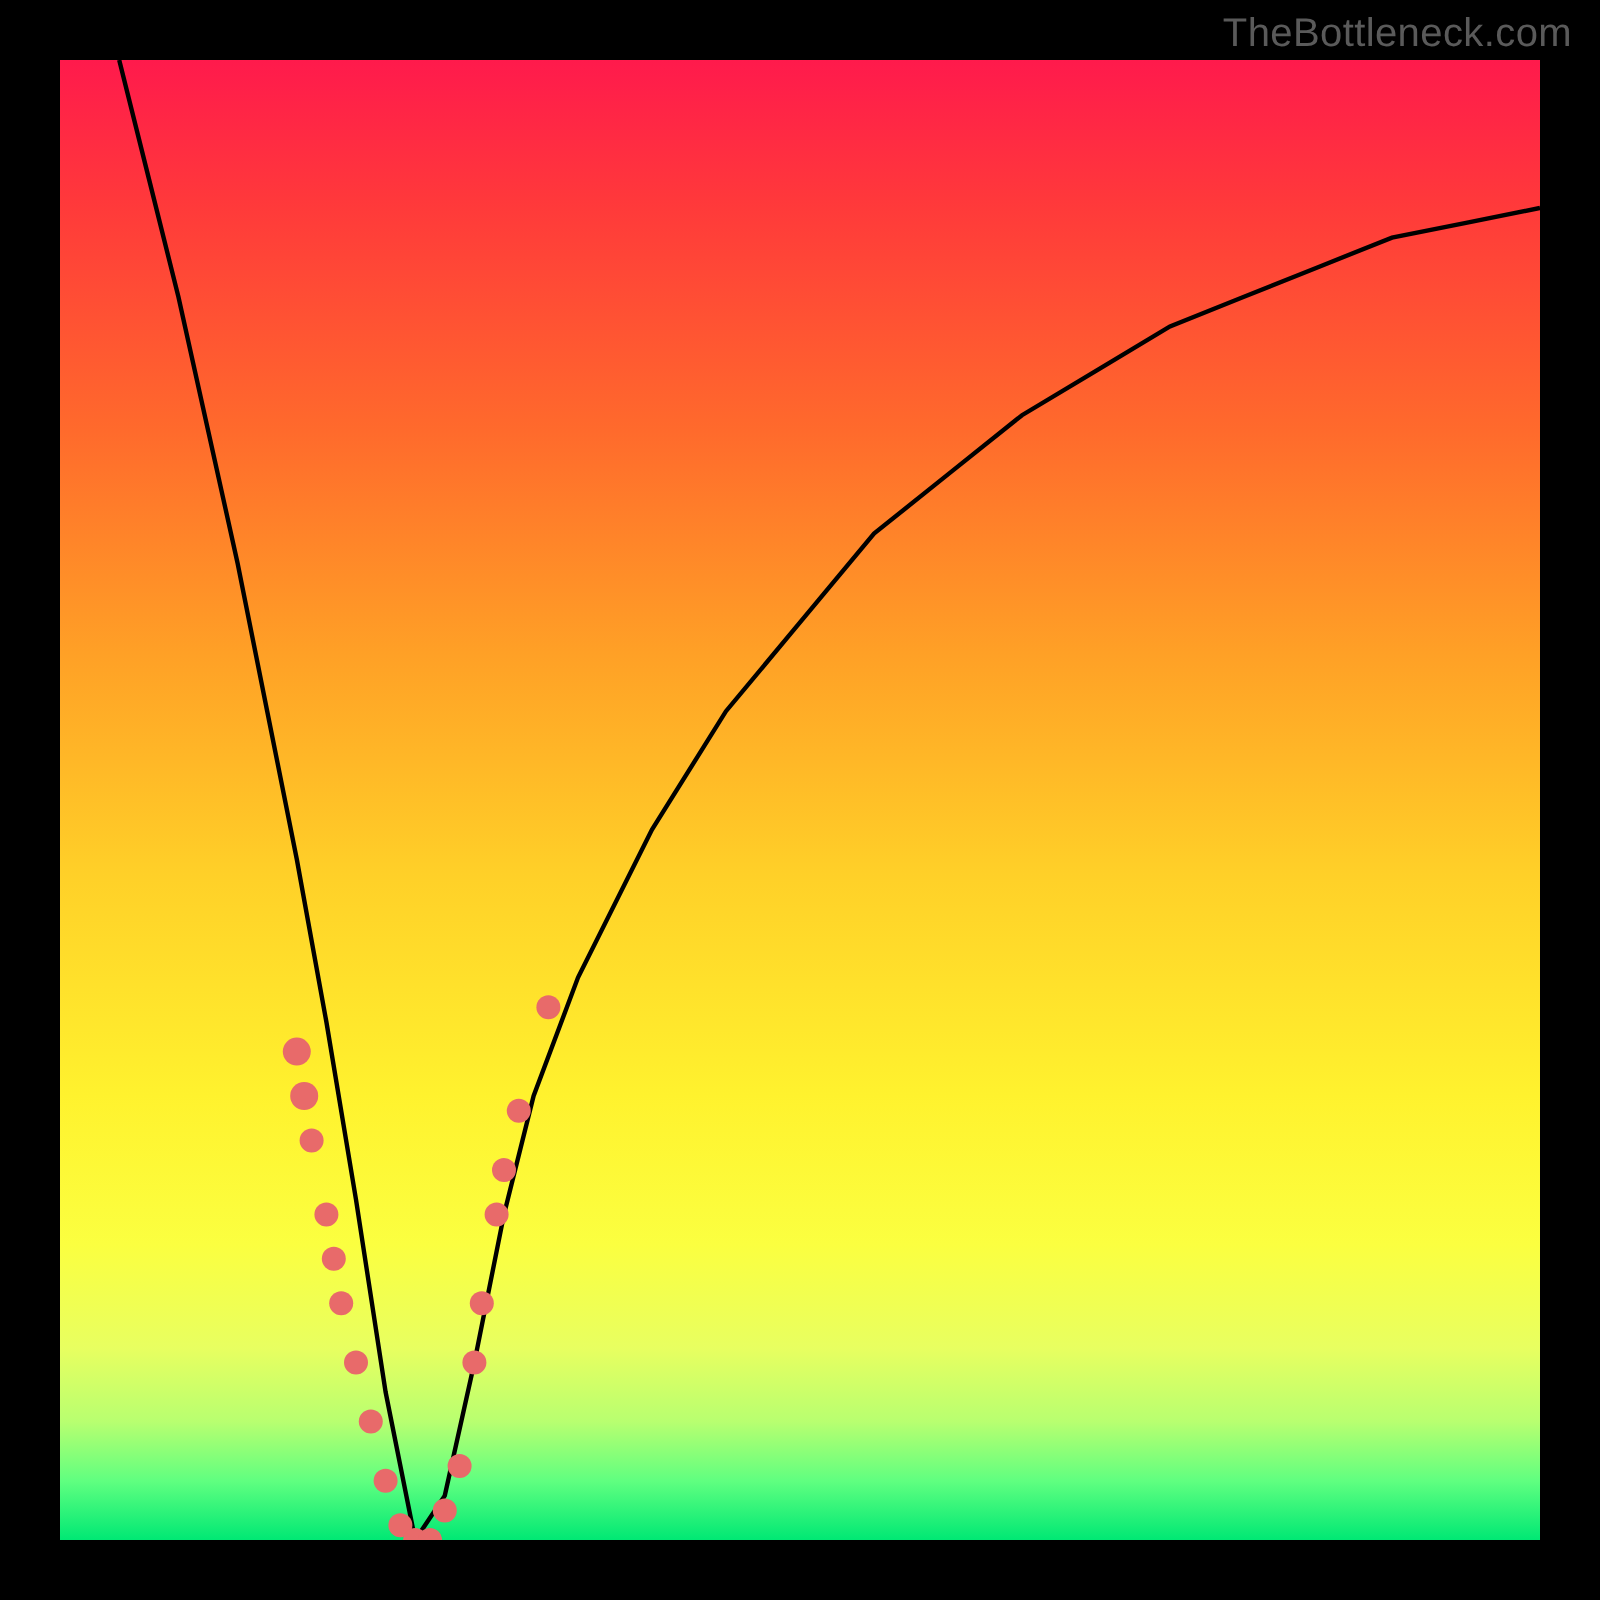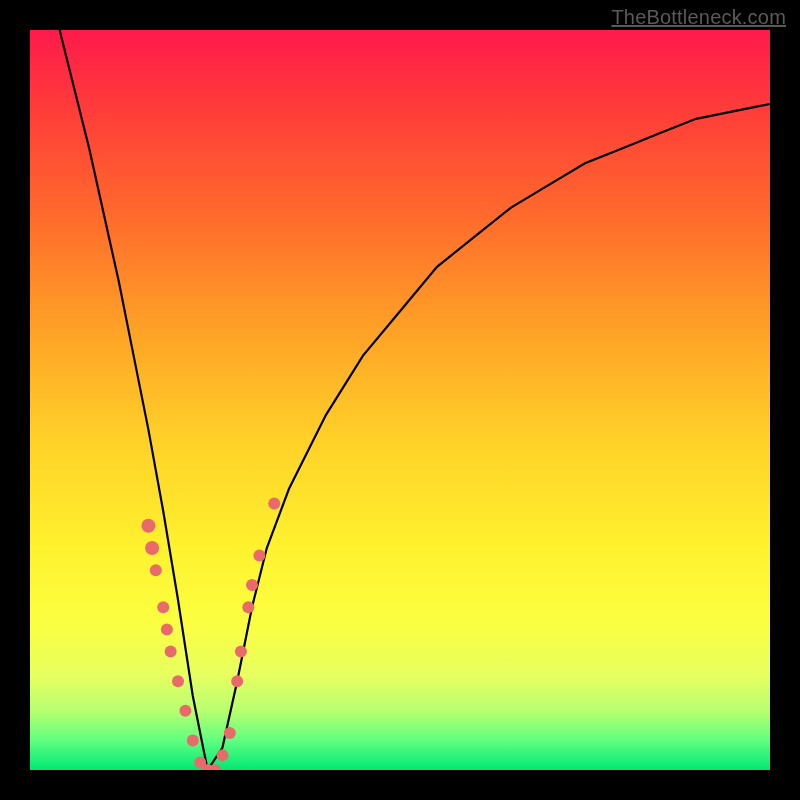--- a/index.html
+++ b/index.html
@@ -40,21 +40,20 @@
   .watermark {
     position: absolute;
     top: 6px;
     right: 14px;
     font-family: Arial, Helvetica, sans-serif;
     font-size: 20px;
     font-weight: 500;
     color: #5a5a5a;
     letter-spacing: 0.2px;
     z-index: 10;
-    text-decoration: underline;
   }
   svg.curve {
     position: absolute;
     left: 0;
     top: 0;
     width: 740px;
     height: 740px;
   }
   .dot {
     fill: #e86a6a;

